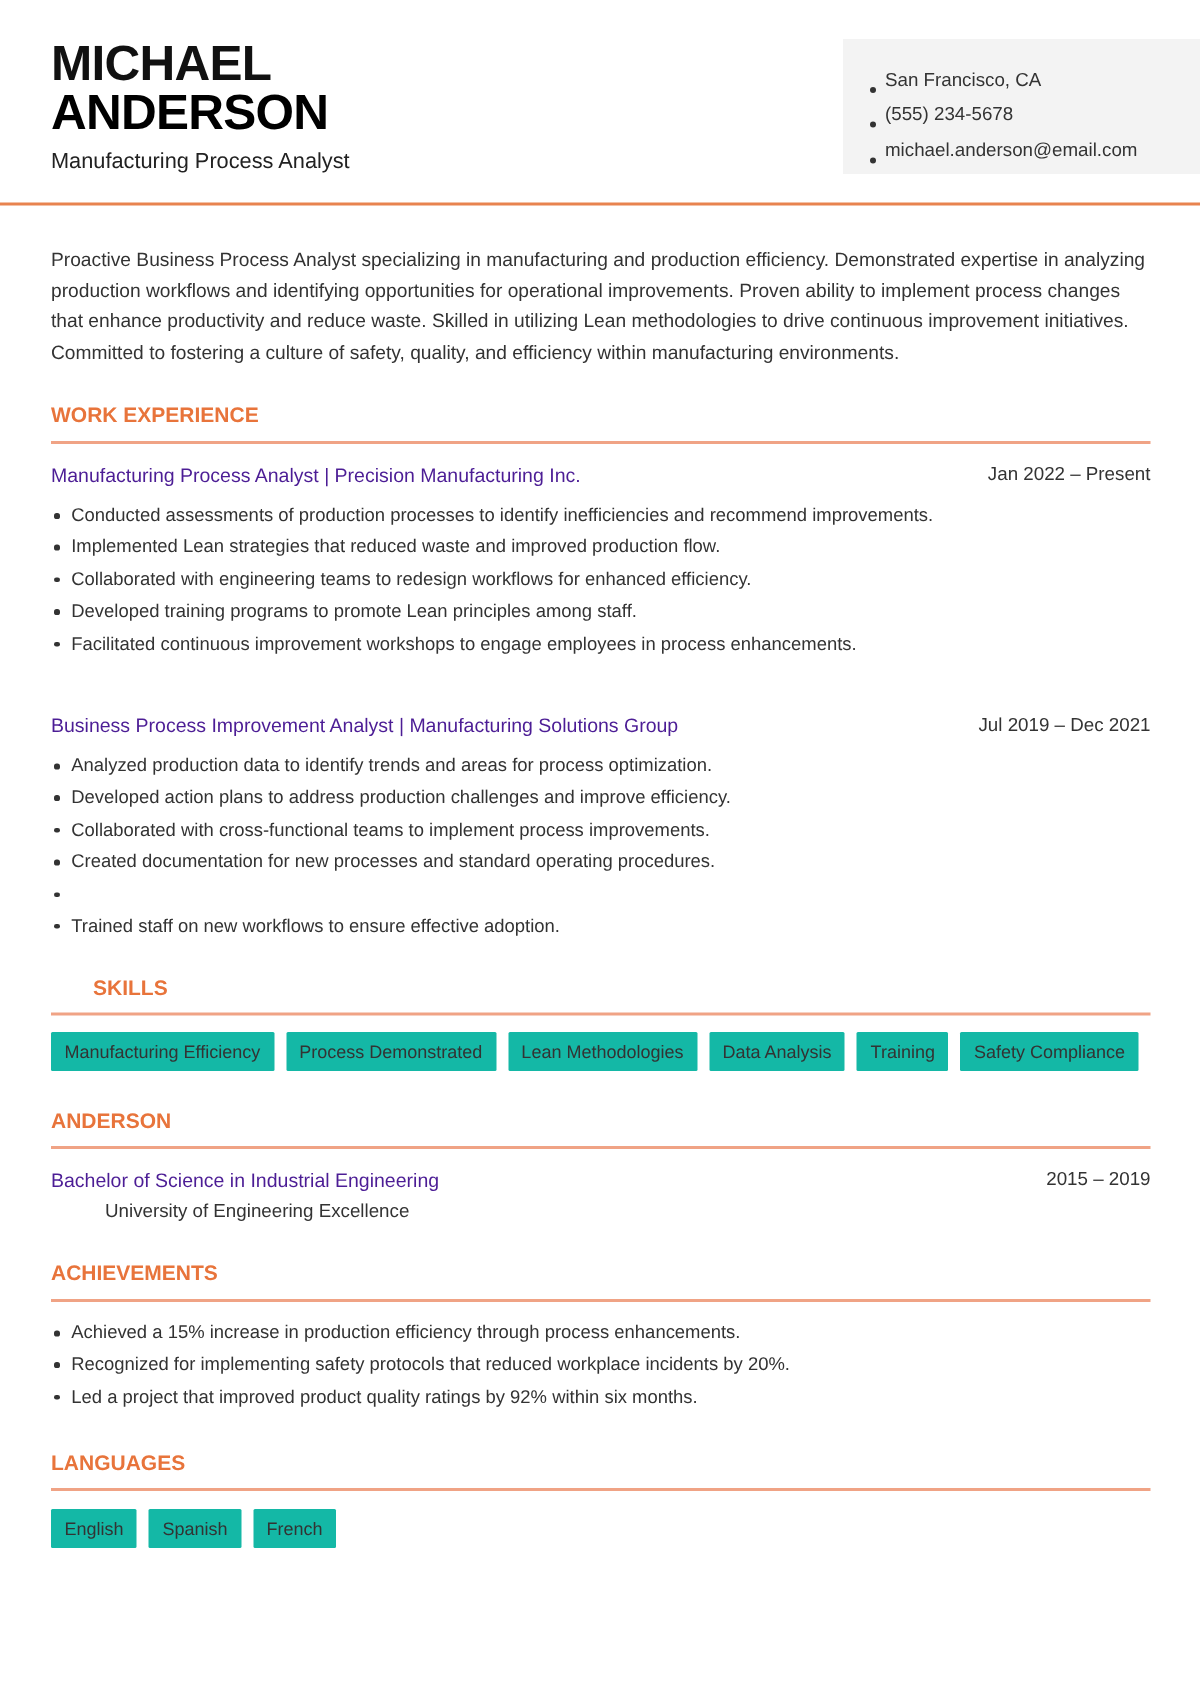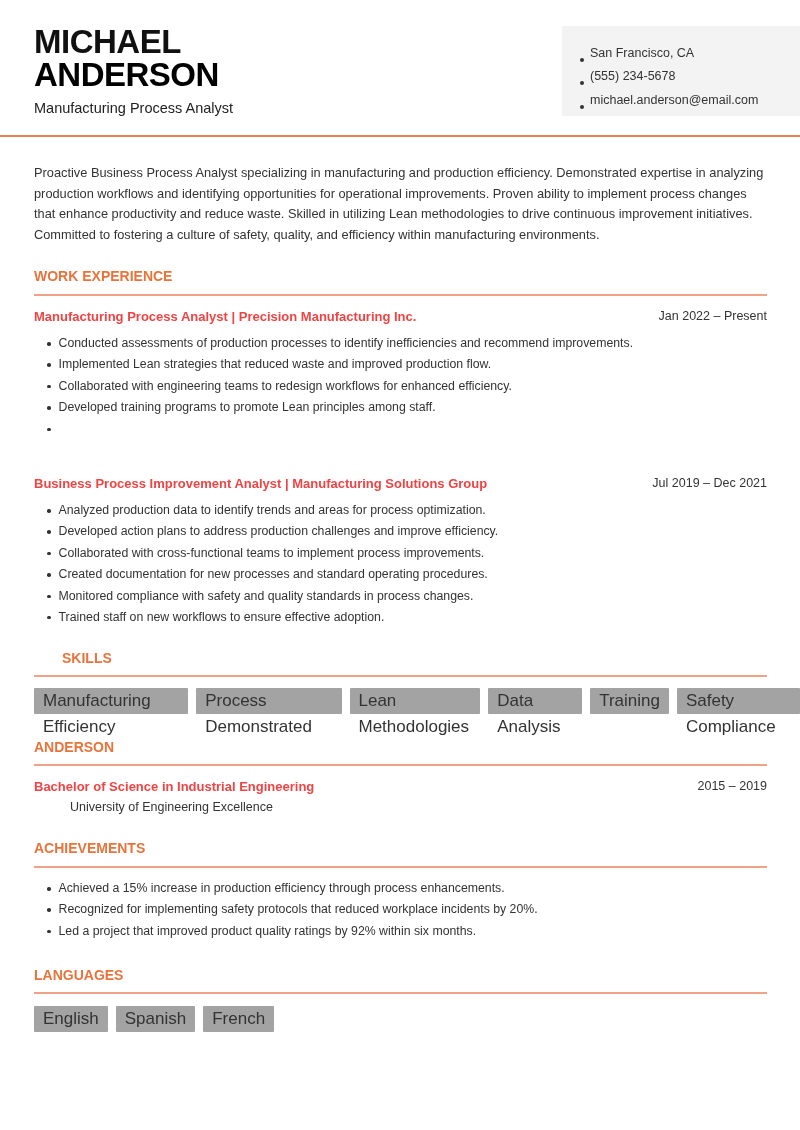--- a/index.html
+++ b/index.html
@@ -14,29 +14,29 @@
   .contact-box { position: absolute; left: 562px; top: 26px; width: 238px; height: 90px; background: #f3f3f3; padding: 12px 0 0 18px; }
   .contact-item { font-size: 12.5px; color: #333; height: 23.5px; line-height: 17px; display: flex; align-items: flex-end; }
   .bullet { display: inline-block; width: 4px; height: 4px; border-radius: 50%; background: #333; margin-right: 6px; margin-top: 7px; flex-shrink: 0; }
 
   .summary { position: absolute; left: 34px; top: 163px; width: 735px; font-size: 12.8px; line-height: 20.6px; color: #333; }
 
   .section-title { position: absolute; left: 34px; font-size: 14px; font-weight: bold; color: #e8743b; }
   .section-rule { position: absolute; left: 34px; width: 733px; height: 1.5px; background: #f0a385; }
 
   .job-head { position: absolute; left: 34px; width: 733px; display: flex; justify-content: space-between; font-size: 13px; }
-  .job-role { font-weight: bold; color: #ef4444; }
+  .job-role { font-weight: normal; color: #4c1d95; }
   .job-date { color: #333; font-size: 12.5px; }
 
-  .bullets { position: absolute; left: 46px; width: 733px; }
+  .bullets { position: absolute; left: 35px; width: 733px; }
   .bullets .li { font-size: 12.3px; color: #333; height: 21.4px; line-height: 17px; display: flex; align-items: flex-start; }
   .bullets .li .bullet { width: 3.5px; height: 3.5px; margin-left: 1px; margin-right: 8px; }
 
   .chips { position: absolute; left: 34px; display: flex; gap: 8px; }
-  .chip { background: #a3a3a3; font-size: 17px; color: #333; padding: 0 9px; height: 26px; line-height: 26px; border-radius: 1px; }
+  .chip { background: #14b8a6; font-size: 12px; color: #333; padding: 0 9px; height: 26px; line-height: 26px; border-radius: 1px; }
 
   .edu-head { position: absolute; left: 34px; width: 733px; display: flex; justify-content: space-between; font-size: 13px; }
   .edu-school { position: absolute; left: 34px; font-size: 12.5px; color: #333; }
 </style>
 </head>
 <body>
 
 <div class="header">
   <div class="name-first">MICHAEL</div>
   <div class="name-last">ANDERSON</div>
@@ -79,20 +79,21 @@
   <div class="li">
       <span class="bullet"></span>
       <span>Collaborated with engineering teams to redesign workflows for enhanced efficiency.</span>
     </div>
   <div class="li">
       <span class="bullet"></span>
       <span>Developed training programs to promote Lean principles among staff.</span>
     </div>
   <div class="li">
       <span class="bullet"></span>
+      <span>Facilitated continuous improvement workshops to engage employees in process enhancements.</span>
     </div>
 </div>
 
 <div class="job-head" style="top:476px;">
   <span class="job-role">Business Process Improvement Analyst | Manufacturing Solutions Group</span>
   <span class="job-date">Jul 2019 – Dec 2021</span>
 </div>
 <div class="bullets" style="top:502px;">
   <div class="li">
       <span class="bullet"></span>
@@ -105,21 +106,20 @@
   <div class="li">
       <span class="bullet"></span>
       <span>Collaborated with cross-functional teams to implement process improvements.</span>
     </div>
   <div class="li">
       <span class="bullet"></span>
       <span>Created documentation for new processes and standard operating procedures.</span>
     </div>
   <div class="li">
       <span class="bullet"></span>
-      <span>Monitored compliance with safety and quality standards in process changes.</span>
     </div>
   <div class="li">
       <span class="bullet"></span>
       <span>Trained staff on new workflows to ensure effective adoption.</span>
     </div>
 </div>
 
 <div class="section-title" style="top:650px;margin-left:28px;">SKILLS</div>
 <div class="section-rule" style="top:675px;"></div>
 <div class="chips" style="top:688px;">

